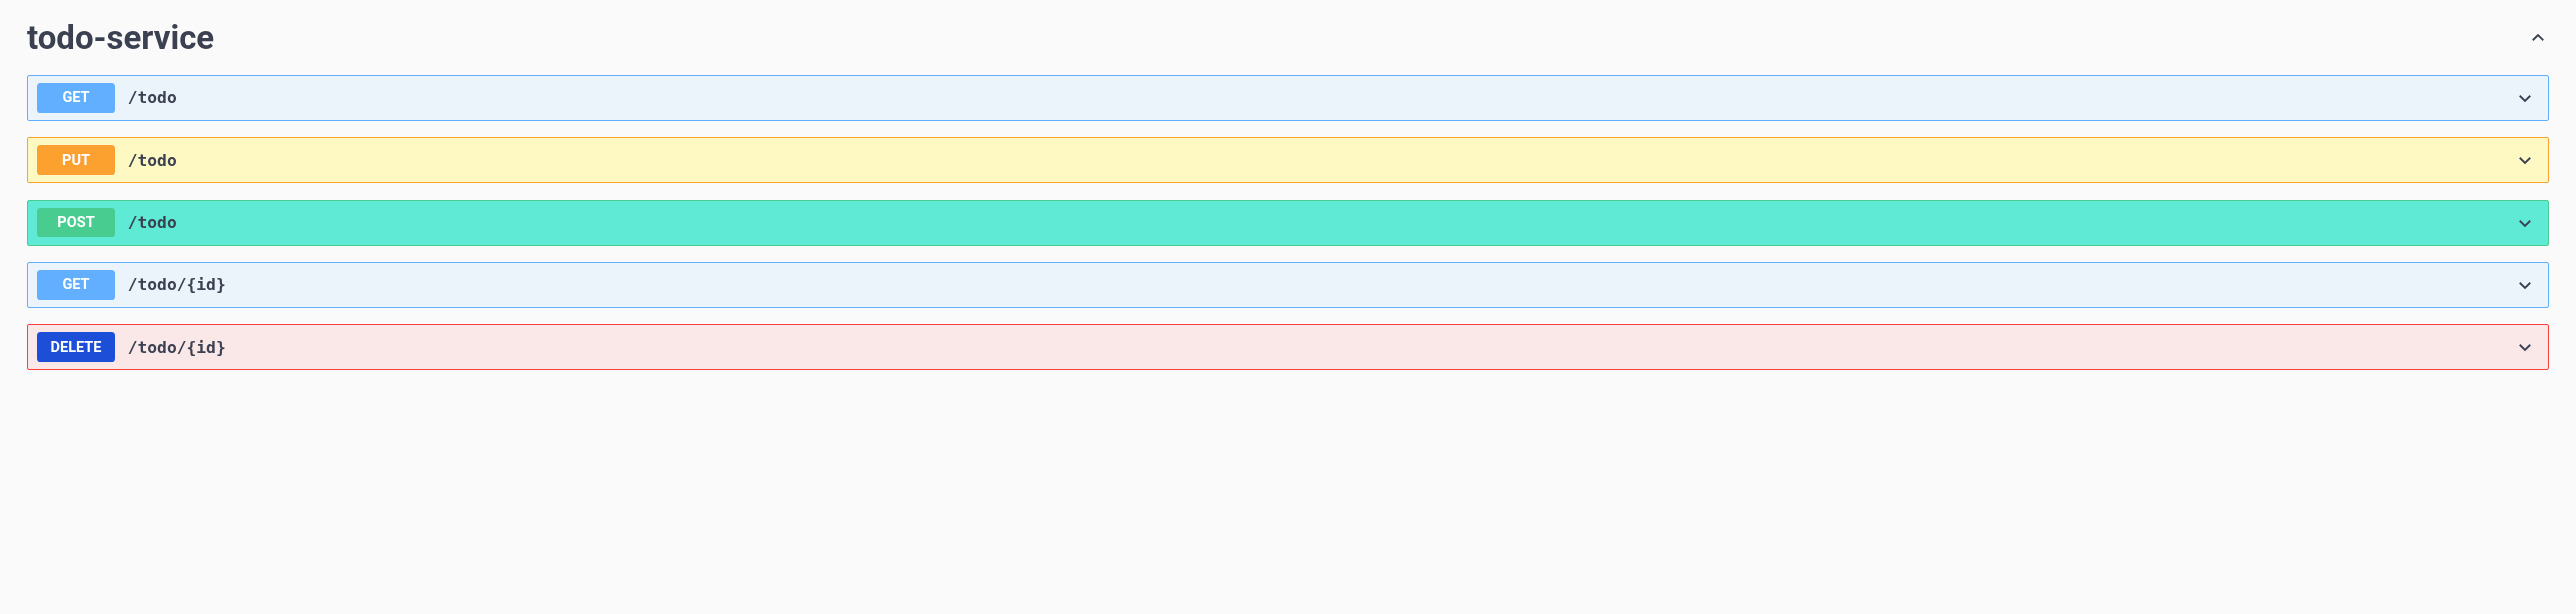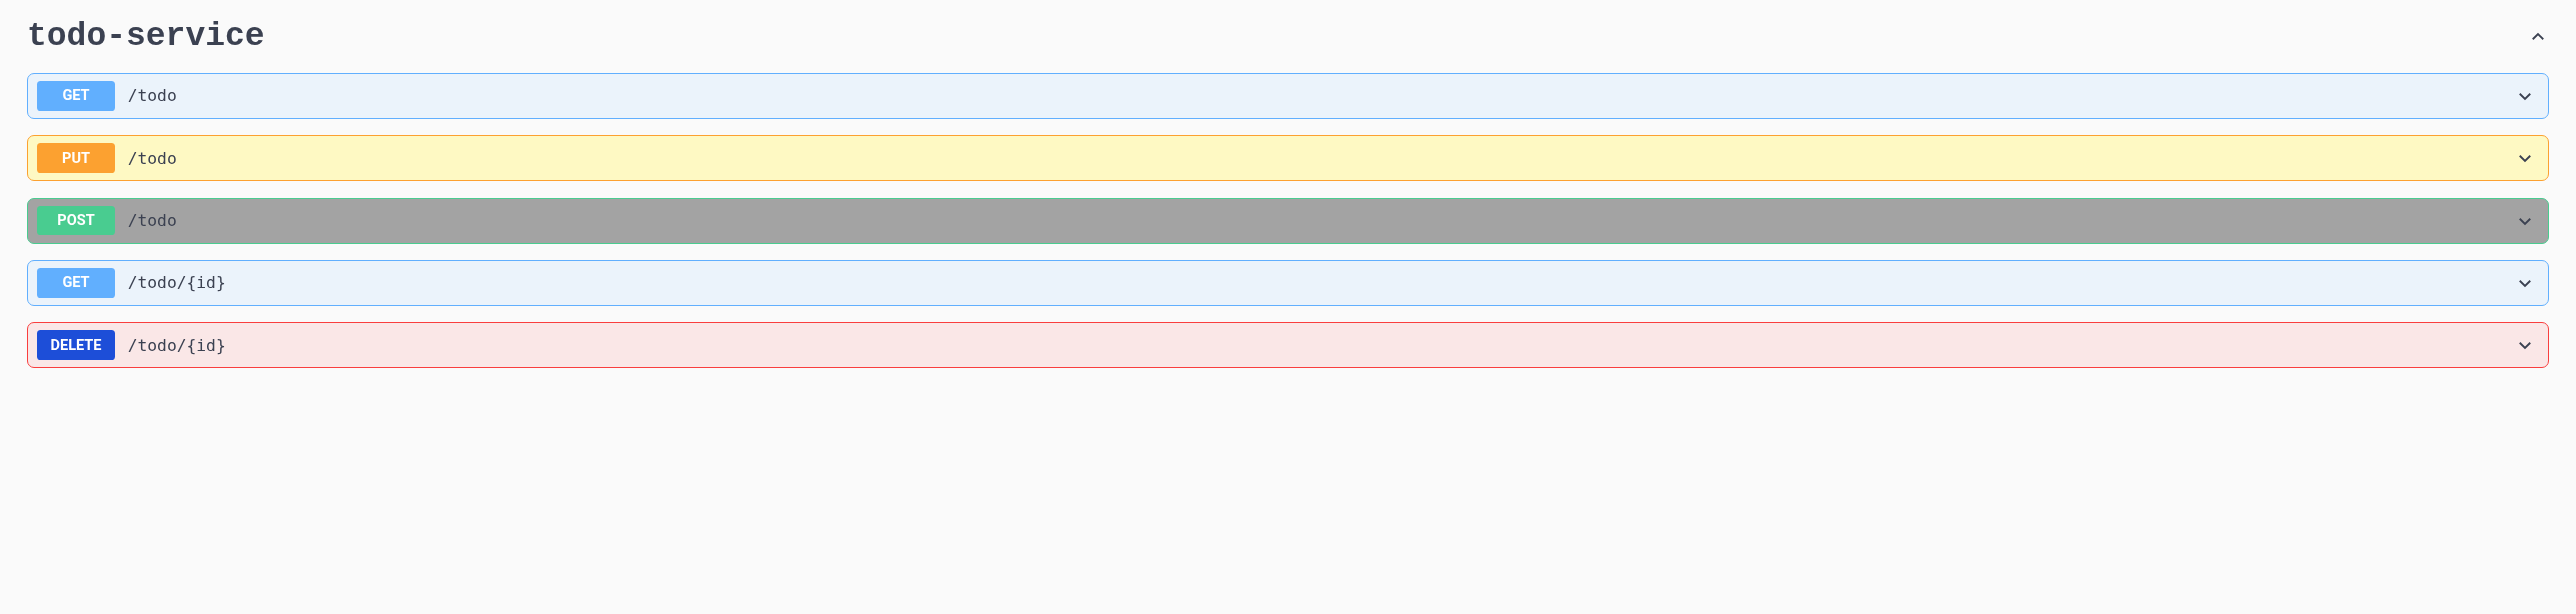--- a/index.html
+++ b/index.html
@@ -12,79 +12,78 @@
     display: flex;
     align-items: center;
     justify-content: space-between;
     margin-bottom: 18px;
     cursor: pointer;
   }
   .section-title {
     font-size: 33px;
     font-weight: 700;
     color: #3b4151;
-    font-family: Liberation Mono, monospace;
   }
   .chevron-up {
     width: 22px;
     height: 22px;
     display: flex;
     align-items: center;
     justify-content: center;
   }
   .chevron-up svg, .chevron-down svg {
     width: 18px;
     height: 18px;
     stroke: #3b4151;
     stroke-width: 2.5;
     fill: none;
   }
   .op-row {
     display: flex;
     align-items: center;
-    border-radius: 7px;
+    border-radius: 2px;
     padding: 7.2px 9px;
     margin-bottom: 16.3px;
     border: 0.9px solid;
     cursor: pointer;
   }
   .method-badge {
     min-width: 78px;
     text-align: center;
     color: #fff;
     font-weight: 700;
     font-size: 14.5px;
     padding: 6.3px 0;
     border-radius: 3.6px;
     margin-right: 12.7px;
     font-family: -apple-system, BlinkMacSystemFont, "Segoe UI", Roboto, sans-serif;
   }
   .path {
     font-family: ui-monospace, SFMono-Regular, Menlo, Monaco, Consolas, monospace;
-    font-weight: 400;
+    font-weight: 700;
     font-size: 16.3px;
     color: #3b4151;
     flex: 1;
   }
   .chevron-down {
     width: 20px;
     height: 20px;
     display: flex;
     align-items: center;
     justify-content: center;
     margin-right: 3.6px;
   }
   
   .op-get    { background: #ebf3fb; border-color: #61affe; }
   .badge-get { background: #61affe; }
   
   .op-put    { background: #fef9c3; border-color: #fca130; }
   .badge-put { background: #fca130; }
   
-  .op-post    { background: #a3a3a3; border-color: #49cc90; align-items: center; }
+  .op-post    { background: #5eead4; border-color: #49cc90; align-items: center; }
   .badge-post { background: #49cc90; }
   
   .op-delete    { background: #fae7e7; border-color: #f93e3e; }
   .badge-delete { background: #1d4ed8; }
 </style>
 </head>
 <body>
 
 <div class="section-header">
   <h2 class="section-title">todo-service</h2>

